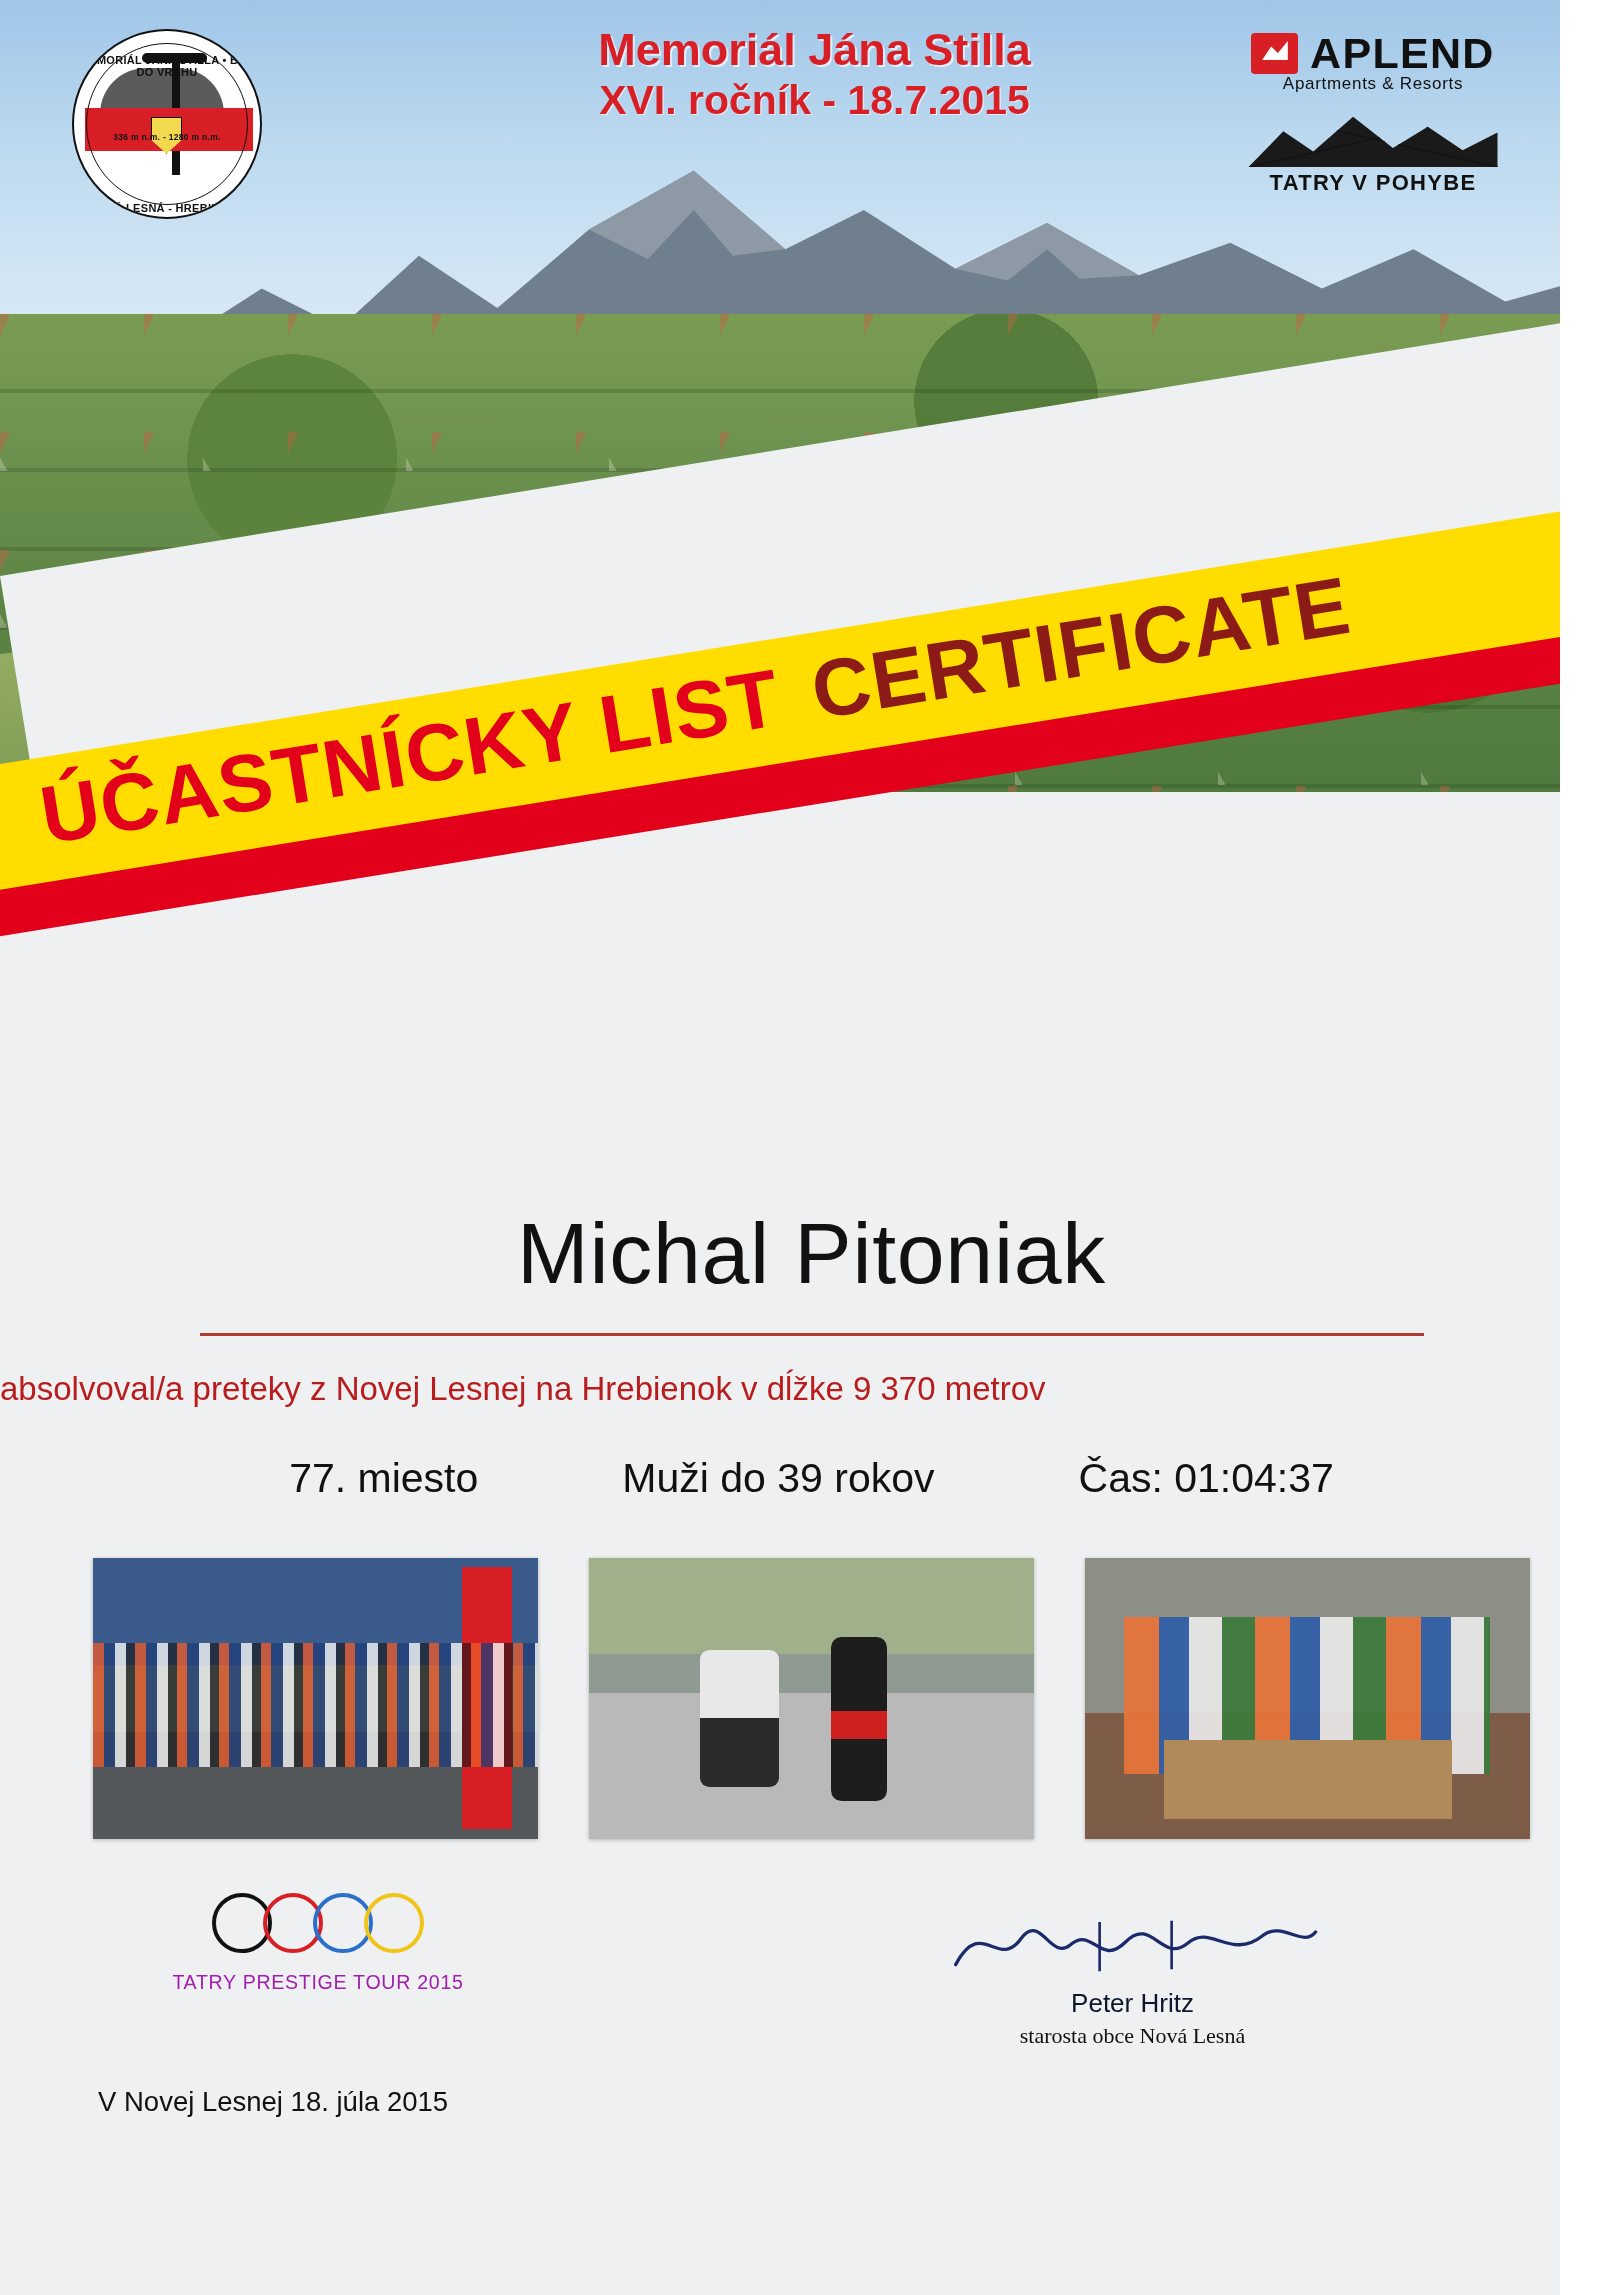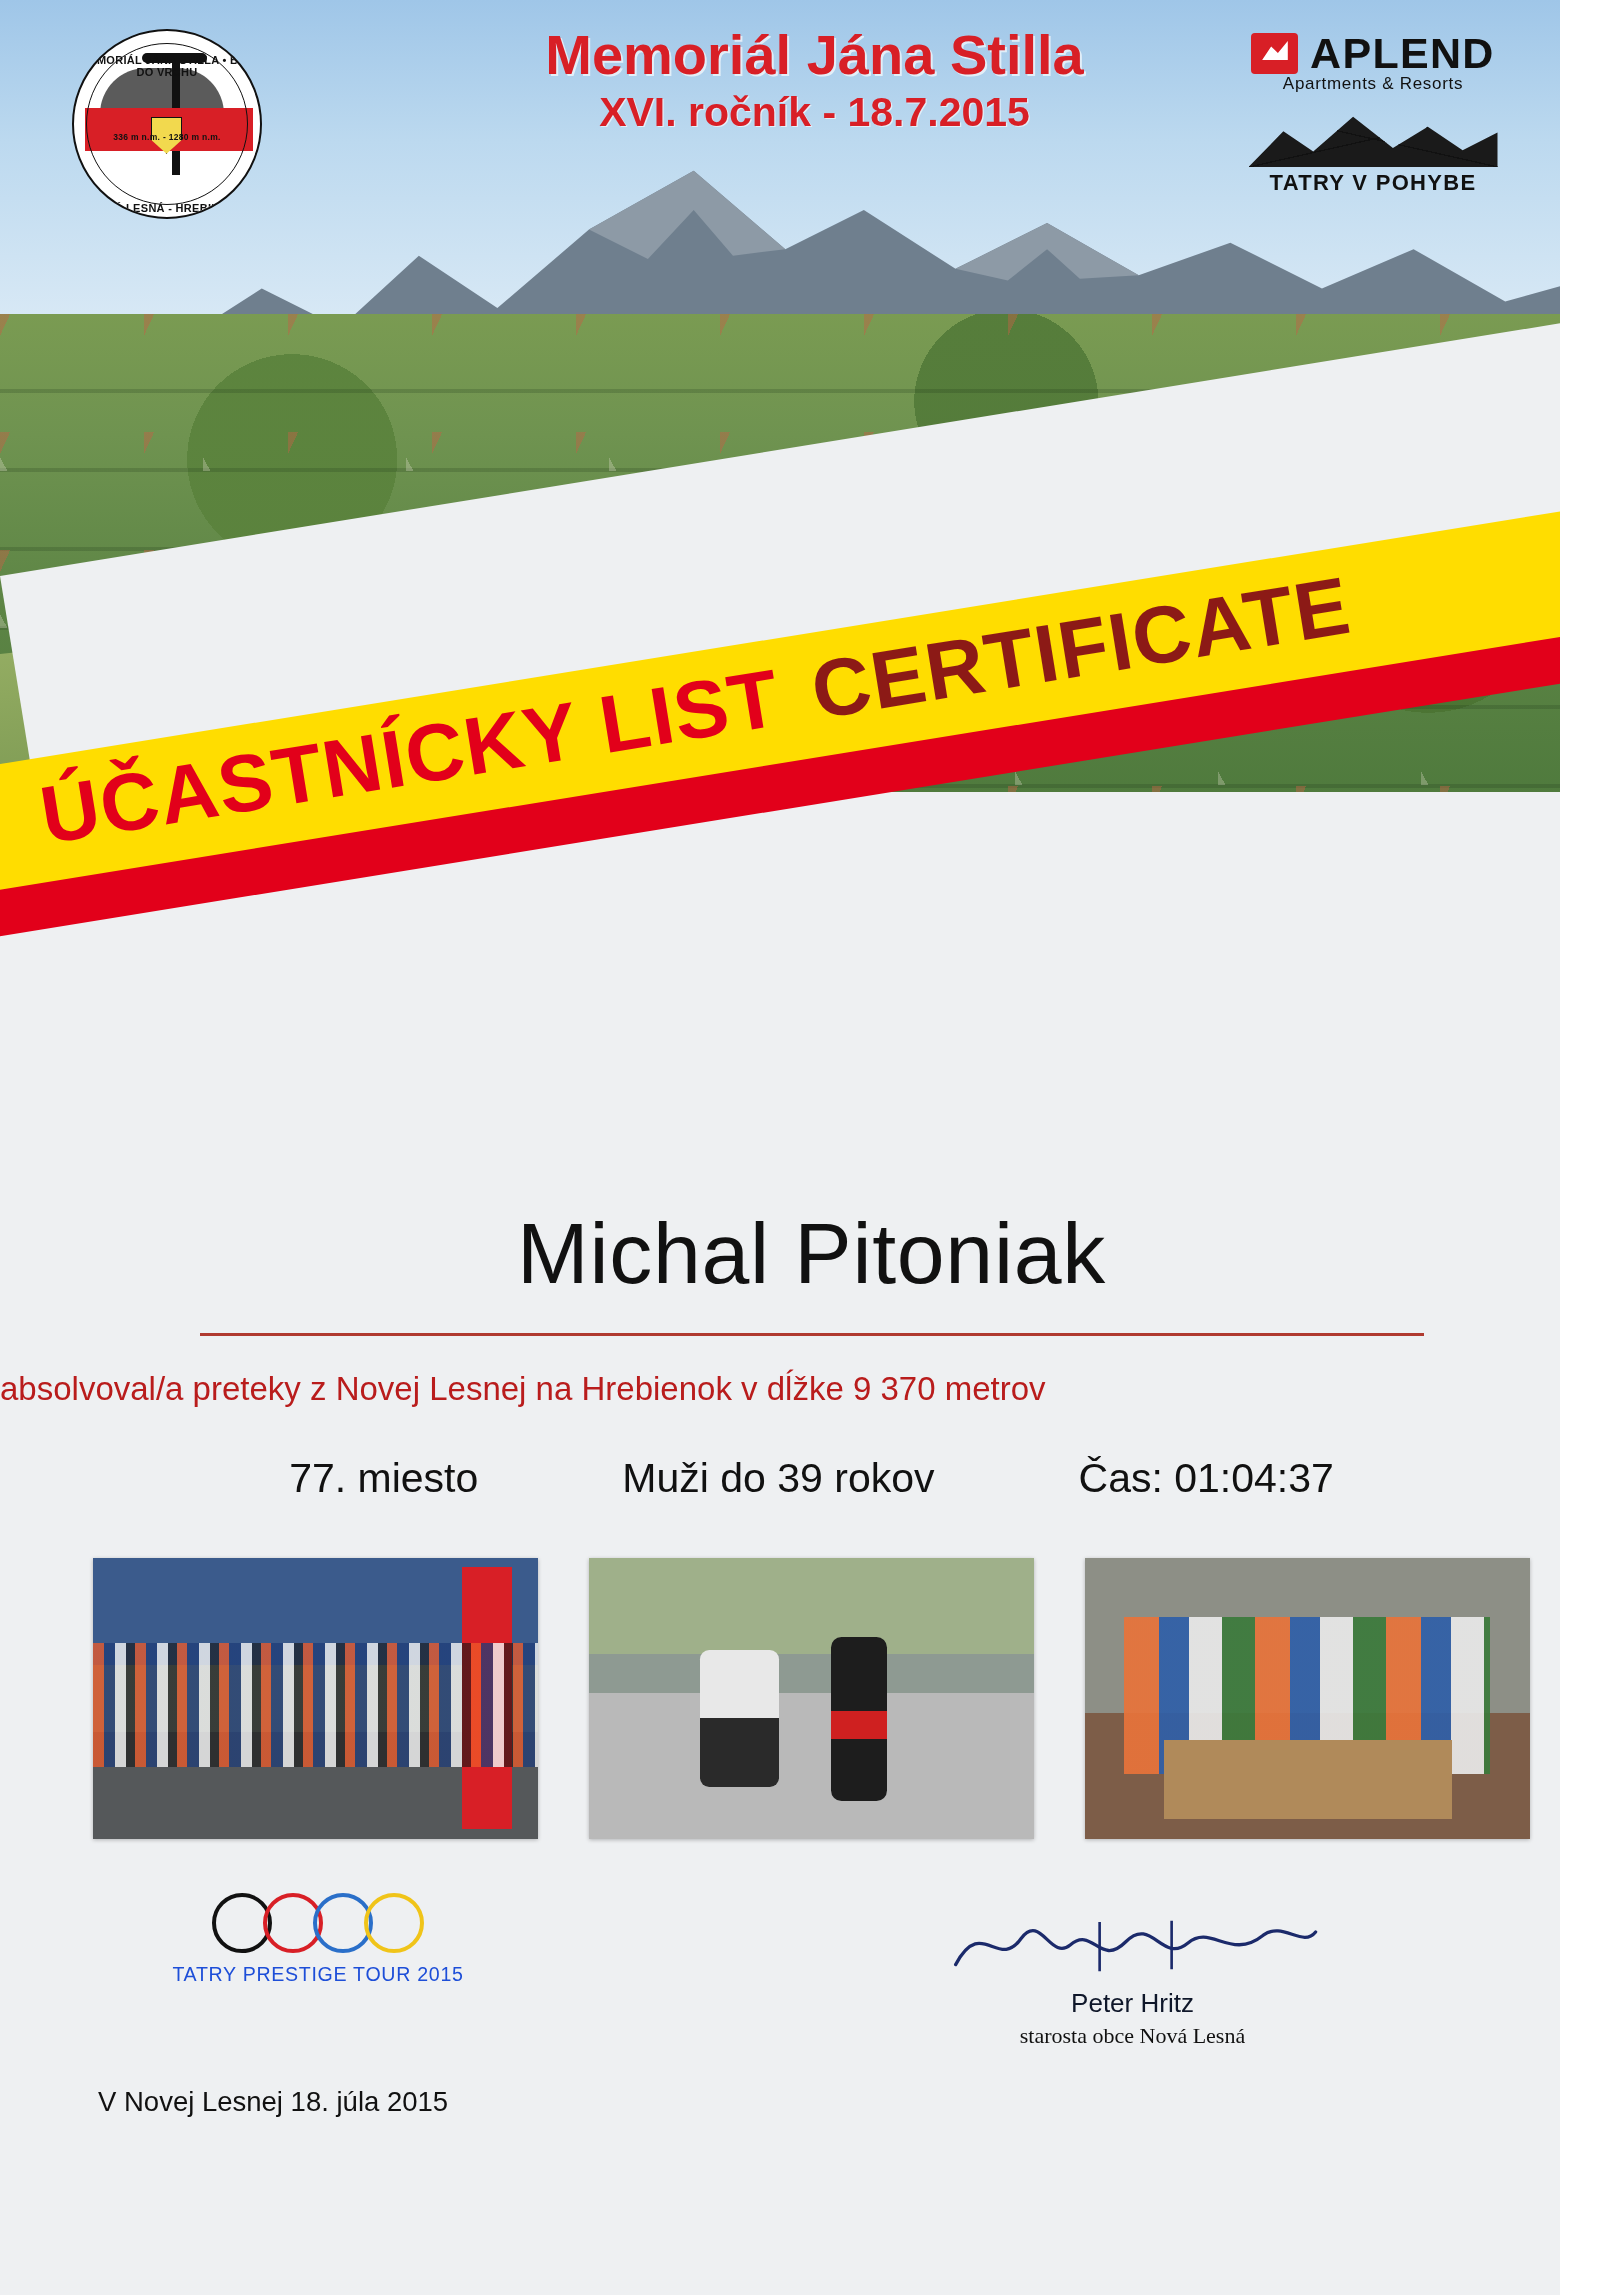--- a/index.html
+++ b/index.html
@@ -115,21 +115,21 @@
     font-size: 11px; font-weight:bold; letter-spacing:0.3px; color:#111;
   }
   .logo-text-top { top: 23.6px; }
   .logo-text-mid { top: 101px; font-size: 8.5px; color:#111; }
   .logo-text-bot { top: 171px; }
 
   .title-block {
     position: absolute; left: 376px; top: 26px; width: 877px; text-align: center;
   }
   .title-main {
-    font-size: 56px; font-weight: bold; color: #d81f26;
+    font-size: 45px; font-weight: bold; color: #d81f26;
     text-shadow: 2px 2px 0 rgba(255,255,255,.65);
     line-height: 1.05;
   }
   .title-sub {
     font-size: 41px; font-weight: bold; color: #d81f26;
     text-shadow: 1.3px 1.3px 0 rgba(255,255,255,.6);
     margin-top: 3.9px;
   }
 
   .sponsor-block {
@@ -243,21 +243,21 @@
   }
   .tpt-rings { display:flex; justify-content:center; gap: 3.9px; }
   .tpt-rings i {
     display:block; width: 60px; height: 60px; border-radius:50%;
     border: 4.6px solid #111; margin-left:-13px;
   }
   .tpt-rings i:nth-child(1){border-color:#111; margin-left:0;}
   .tpt-rings i:nth-child(2){border-color:#d81f26;}
   .tpt-rings i:nth-child(3){border-color:#2a6fc9;}
   .tpt-rings i:nth-child(4){border-color:#f0c419;}
-  .tpt-label { font-size: 19.6px; letter-spacing: 0.7px; color:#1d4ed8; margin-top: 10px; }
+  .tpt-label { font-size: 19.6px; letter-spacing: 0.7px; color:#a21caf; margin-top: 18px; }
 
   .signature {
     position:absolute; right: 281px; top: 19.6px; width: 419px; text-align:center;
   }
   .sig-svg { height: 72px; }
   .sig-name { font-size: 26px; color:#0f172a; margin-top: 5.2px; }
   .sig-role { font-size: 22px; color:#111; margin-top: 3.9px; font-family: Liberation Serif, serif; }
 
   .place-date {
     position:absolute; left: 98px; top: 196px; font-size: 27.5px; color:#111;

